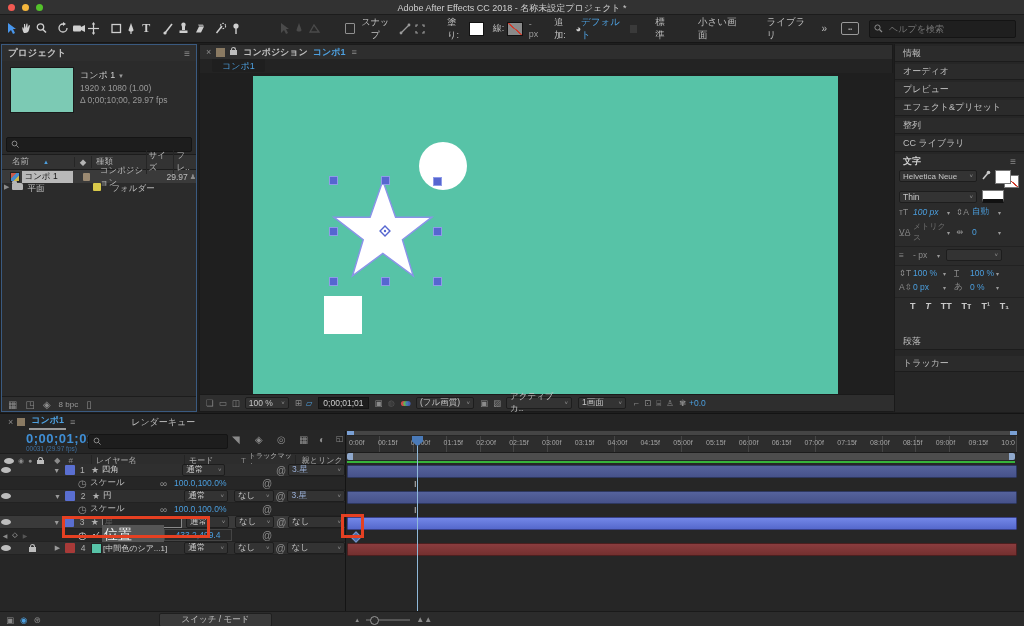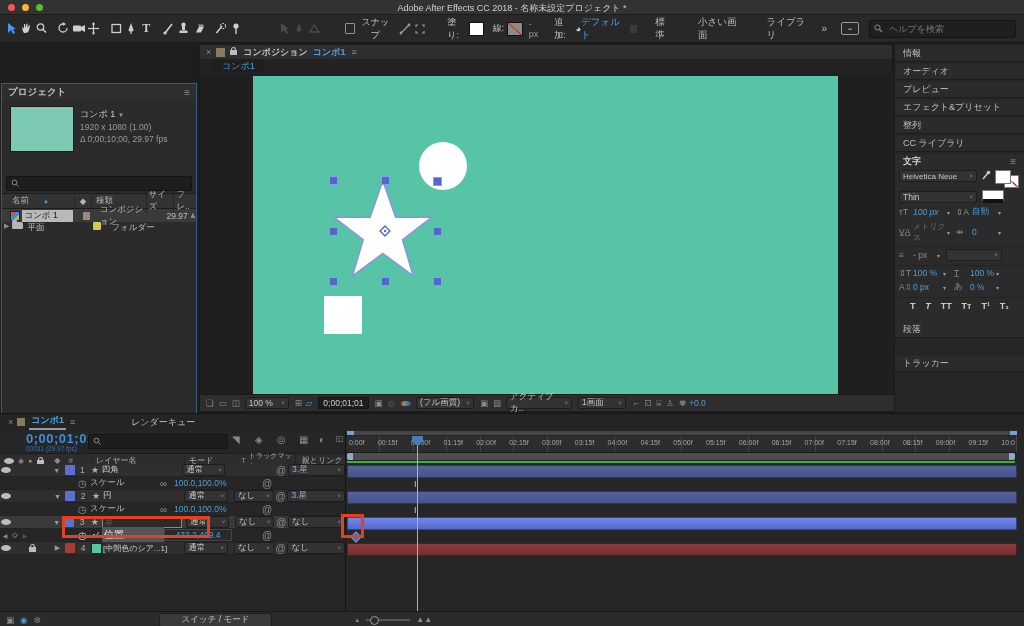--- a/index.html
+++ b/index.html
@@ -179,21 +179,21 @@
       <span style="display:inline-block;width:9px;height:9px;position:relative;margin-right:4px;">
           <svg width="9" height="9">
             <circle cx="3.5" cy="3.5" r="2.6" fill="none" stroke="#8a8a8a" stroke-width="1"></circle>
             <line x1="5.5" y1="5.5" x2="8" y2="8" stroke="#8a8a8a" stroke-width="1.2"></line>
           </svg>
         </span>
       <input style="background: transparent; border: none; color: rgb(187, 187, 187); font-size: 9px; width: 120px; font-family: inherit;" placeholder="ヘルプを検索">
     </span>
   </div>
 
-  <div class="abs panel" style="left:1px;top:44px;width:196px;height:368px;border:1px solid #3a5a80;margin-top:39px;">
+  <div class="abs panel" style="left:1px;top:44px;width:196px;height:368px;border:1px solid #3a5a80;">
     <div style="height:16px;display:flex;align-items:center;padding:0 6px;justify-content:space-between;background:#2e2e2e;">
       <span class="phead" style="font-weight:bold;">プロジェクト</span>
       <span class="gray">≡</span>
     </div>
     <div style="position:relative;height:74px;">
       <div style="position:absolute;left:8px;top:6px;width:62px;height:44px;background:#7ccab4;border:1px solid #1a1a1a;"></div>
       <div style="position:absolute;left:78px;top:8px;line-height:12px;">
         <div><span style="color:#d0d0d0;font-size:9px;">コンポ 1</span> <span class="caret">▼</span></div>
         <div style="color:#9a9a9a;font-size:8.5px;">1920 x 1080 (1.00)</div>
         <div style="color:#9a9a9a;font-size:8.5px;">Δ 0;00;10;00, 29.97 fps</div>
@@ -420,21 +420,21 @@
     </div>
     <div style="display:flex;align-items:center;justify-content:space-around;padding:3px 10px 0;border-top:1px solid #222;margin-top:3px;">
       <span class="fauxT">T</span>
       <span class="fauxT" style="font-style:italic;">T</span>
       <span class="fauxT">TT</span>
       <span class="fauxT">Tᴛ</span>
       <span class="fauxT">T¹</span>
       <span class="fauxT">T₁</span>
     </div>
   </div>
-  <div class="sbh" style="top:322px;">
+  <div class="sbh" style="top:334px;">
       <span>段落</span>
     </div>
   <div class="sbh" style="top:356px;">
       <span>トラッカー</span>
     </div>
 
   <div class="abs" style="left:0;top:413px;width:1024px;height:213px;background:#262626;border-top:1px solid #141414;">
 
     <div style="height:16px;display:flex;align-items:center;font-size:9px;background:#242424;">
       <span class="gray" style="margin:0 4px 0 8px;">×</span>
@@ -584,21 +584,21 @@
       <span style="width:10px;color:#8a8a8a;font-size:6px;text-align:center;">◀</span>
       <span style="width:10px;color:#b5b5b5;font-size:7px;text-align:center;">◇</span>
       <span style="width:10px;color:#555;font-size:6px;text-align:center;">▶</span>
       <span style="width:48px;"></span>
       <span style="width:12px;color:#d5d5d5;">◷</span>
       <span style="width:12px;">
           <svg width="10" height="8">
             <polyline points="1,7 4,3 6,5 9,1" fill="none" stroke="#b5b5b5" stroke-width="1"></polyline>
           </svg>
         </span>
-      <span style="width:58px;background:#555;color:#f0f0f0;font-size:10px;padding:1px 2px;">位置</span>
+      <span style="width:58px;background:#555;color:#f0f0f0;font-size:14px;padding:1px 2px;">位置</span>
       <span style="width:66px;background:#2a2a2a;border:1px solid #444;color:#4b9fdf;font-size:8.5px;text-align:center;">433.2,499.4</span>
       <span class="gray" style="width:14px;text-align:center;margin-left:28px;">@</span>
     </div>
 
     <div class="tlrow" style="top:128px;background:#2f2f2f;">
       <span class="cell" style="width:13px;">
           <span class="eye"></span>
         </span>
       <span class="cell" style="width:13px;"></span>
       <span class="cell" style="width:13px;">

